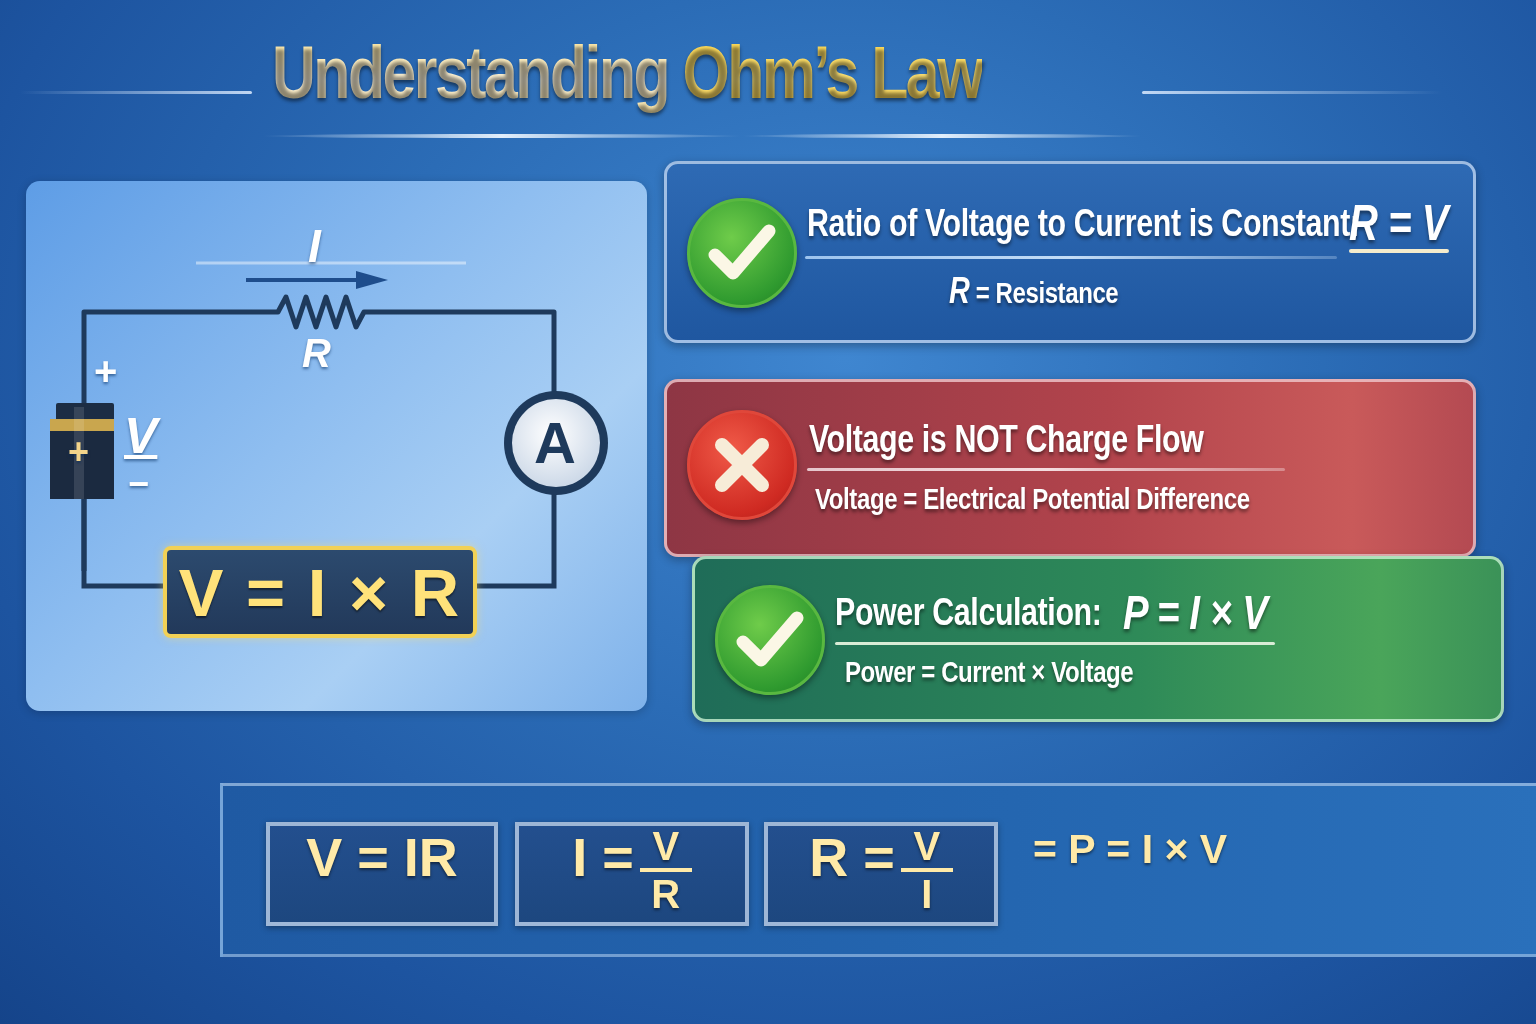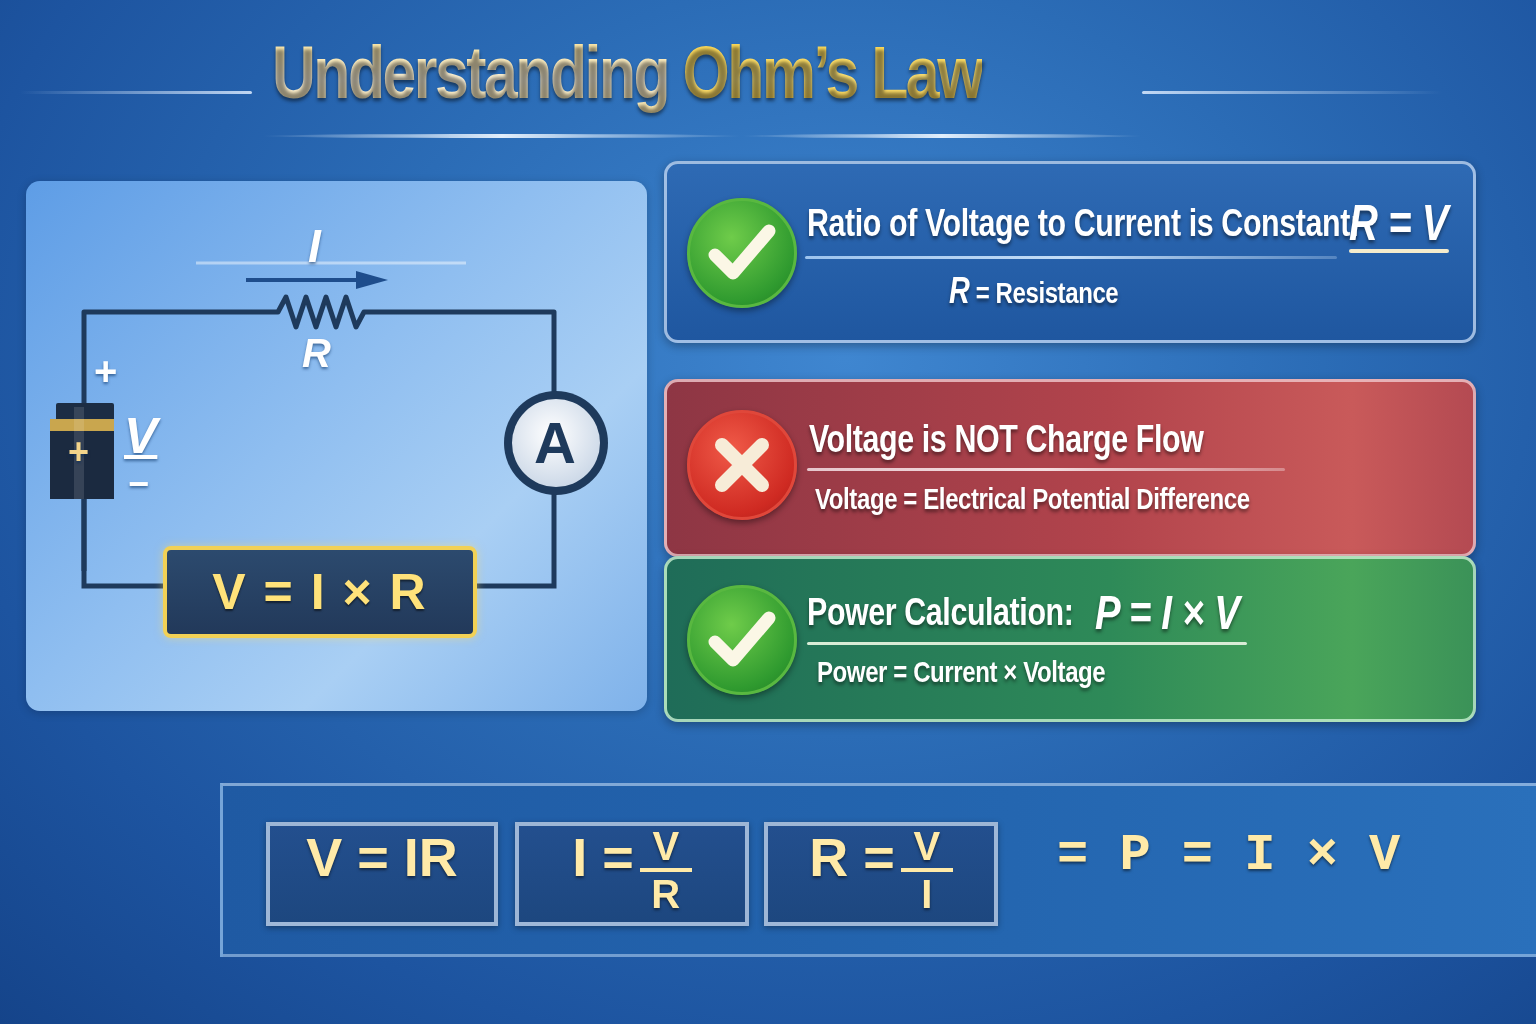--- a/index.html
+++ b/index.html
@@ -30,34 +30,34 @@
     position:absolute; left:26px; top:181px; width:621px; height:530px; border-radius:14px;
     background: linear-gradient(135deg, #5e9de6 0%, #8fbef0 45%, #a9cff4 70%, #7fb2ea 100%);
     box-shadow: 0 2px 10px rgba(0,0,0,0.2);
   }
   .diagram svg { position:absolute; left:0; top:0; }
   .vir-box {
     position:absolute; left:137px; top:365px; width:306px; height:84px; border-radius:8px;
     border:4px solid #f2d155; background:linear-gradient(#2c4a6e,#22395a);
     box-shadow: 0 0 8px rgba(255,220,100,0.5);
     display:flex; align-items:center; justify-content:center;
-    font-size:50px; font-weight:700; color:#ffe27a; letter-spacing:2px;
+    font-size:67px; font-weight:700; color:#ffe27a; letter-spacing:2px;
     text-shadow: 0 2px 2px rgba(0,0,0,0.5);
   }
   .lbl { position:absolute; font-weight:700; font-style:italic; color:#ffffff; text-shadow:0 2px 3px rgba(0,40,90,0.55); }
 
   
   .card {
     position:absolute; left:664px; width:806px; border-radius:14px;
     border:3px solid rgba(200,220,245,0.75);
     box-shadow: 0 3px 10px rgba(0,0,0,0.3);
   }
   .card.blue  { top:161px; height:176px; background:linear-gradient(180deg,#2e6ab4,#1f57a0); }
   .card.red   { top:362px; height:172px; background:linear-gradient(90deg,#8e3644 0%,#b2444c 55%,#c95a5a 85%,#b44a52 100%); border-color:rgba(240,200,205,0.8);margin-top:17px; }
-  .card.green { top:556px; height:160px; background:linear-gradient(90deg,#1f6c58 0%,#2e8a58 55%,#4aa55a 85%,#3b9258 100%); border-color:rgba(200,240,210,0.8); }
+  .card.green { top:556px; height:160px; background:linear-gradient(90deg,#1f6c58 0%,#2e8a58 55%,#4aa55a 85%,#3b9258 100%); border-color:rgba(200,240,210,0.8);margin-left:28px; }
 
   .badge {
     position:absolute; left:20px; width:104px; height:104px; border-radius:50%;
     display:flex; align-items:center; justify-content:center;
     box-shadow: 0 3px 6px rgba(0,0,0,0.4);
   }
   .badge.ok  { background:radial-gradient(circle at 40% 35%, #6fcc4a, #2f9a2f 70%, #1f7a22); border:3px solid #59b840; }
   .badge.bad { background:radial-gradient(circle at 40% 35%, #f05a48, #cf2a22 70%, #a81c18); border:3px solid #e0473a; }
 
   .card-title { position:absolute; color:#fff; font-size:38px; white-space:nowrap; text-shadow:0 3px 4px rgba(0,0,0,0.45); transform:scaleX(0.8); transform-origin:left top; }
@@ -73,21 +73,21 @@
   }
   .fbox {
     position:absolute; top:36px; height:96px; border:4px solid rgba(190,210,235,0.8);
     background:linear-gradient(#234f8e,#1d477f); box-shadow:0 2px 6px rgba(0,0,0,0.35);
     display:flex; align-items:flex-start; justify-content:center;
     color:#ffeaa8; font-weight:700; font-size:54px;
     text-shadow: 0 2px 3px rgba(0,0,0,0.5);
   }
   .frac { display:inline-flex; flex-direction:column; align-items:center; font-size:40px; line-height:40px; margin-left:6px; }
   .frac .bar { width:52px; height:4px; background:#ffeaa8; margin:2px 0; }
-  .ftail { position:absolute; left:834px; top:40px; color:#ffeaa8; font-weight:700; font-size:52px; white-space:nowrap; text-shadow:0 2px 3px rgba(0,0,0,0.5);font-family:Liberation Mono, monospace; }
+  .ftail { position:absolute; left:810px; top:40px; color:#ffeaa8; font-weight:700; font-size:41px; white-space:nowrap; text-shadow:0 2px 3px rgba(0,0,0,0.5); }
 </style>
 </head>
 <body>
 
 <div class="title-wrap">
   <div class="rule left"></div>
   <div class="title">
     <span class="t1">Understanding</span>
     <span class="t2">Ohm’s Law</span>
   </div>

